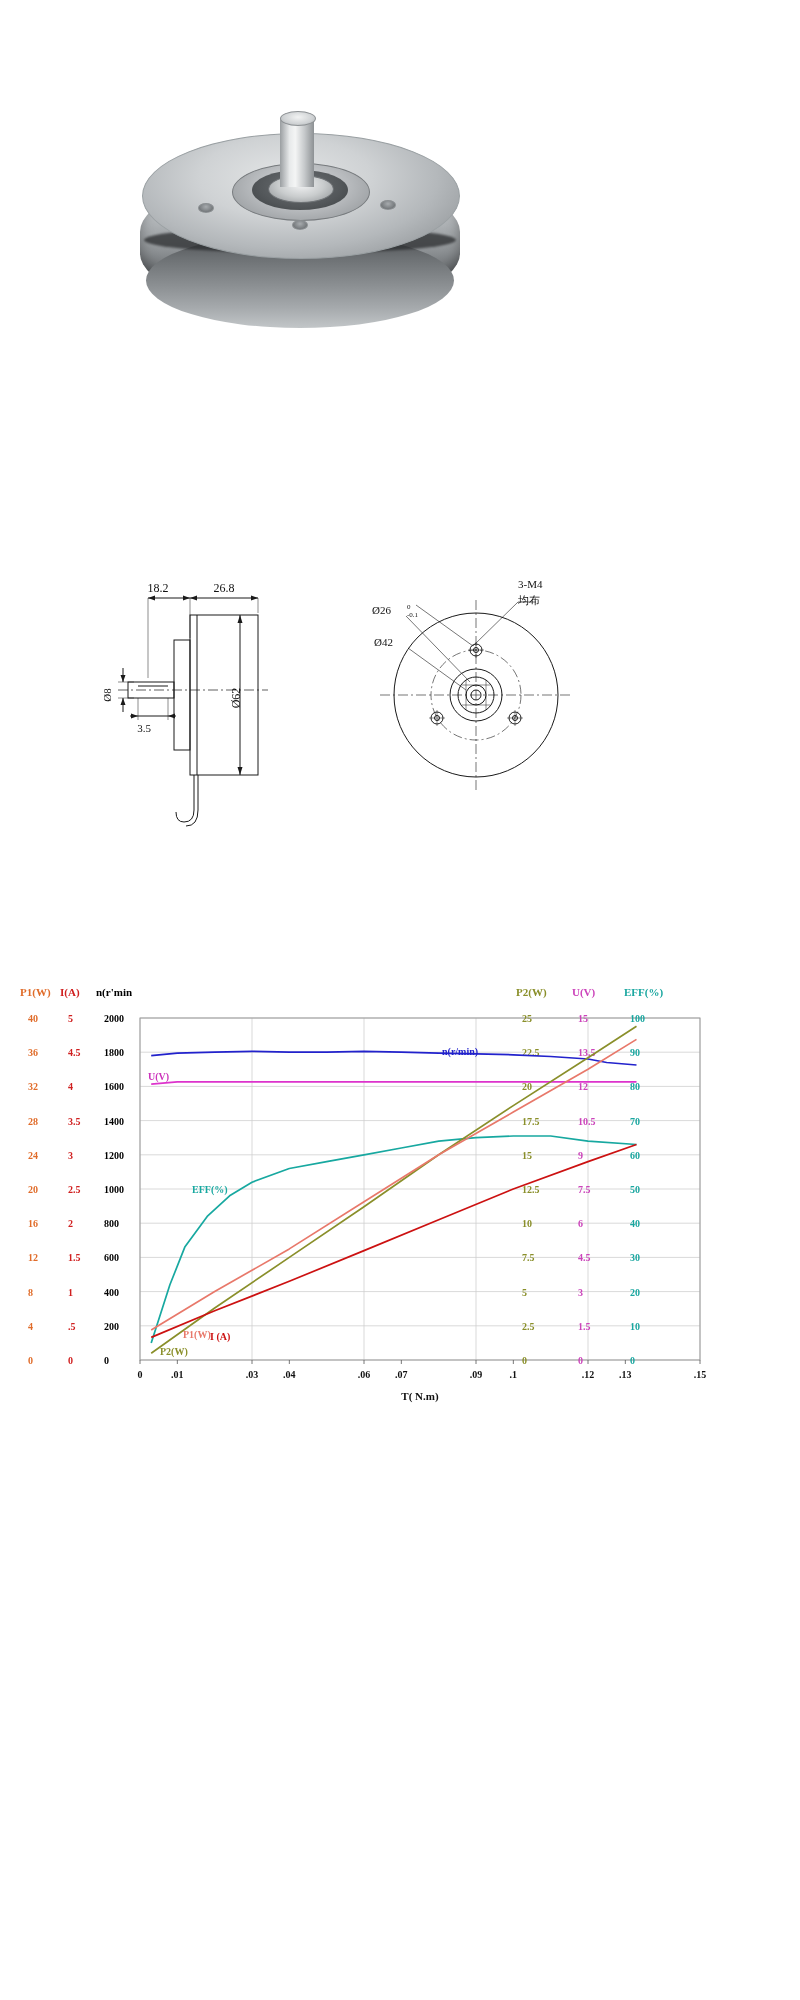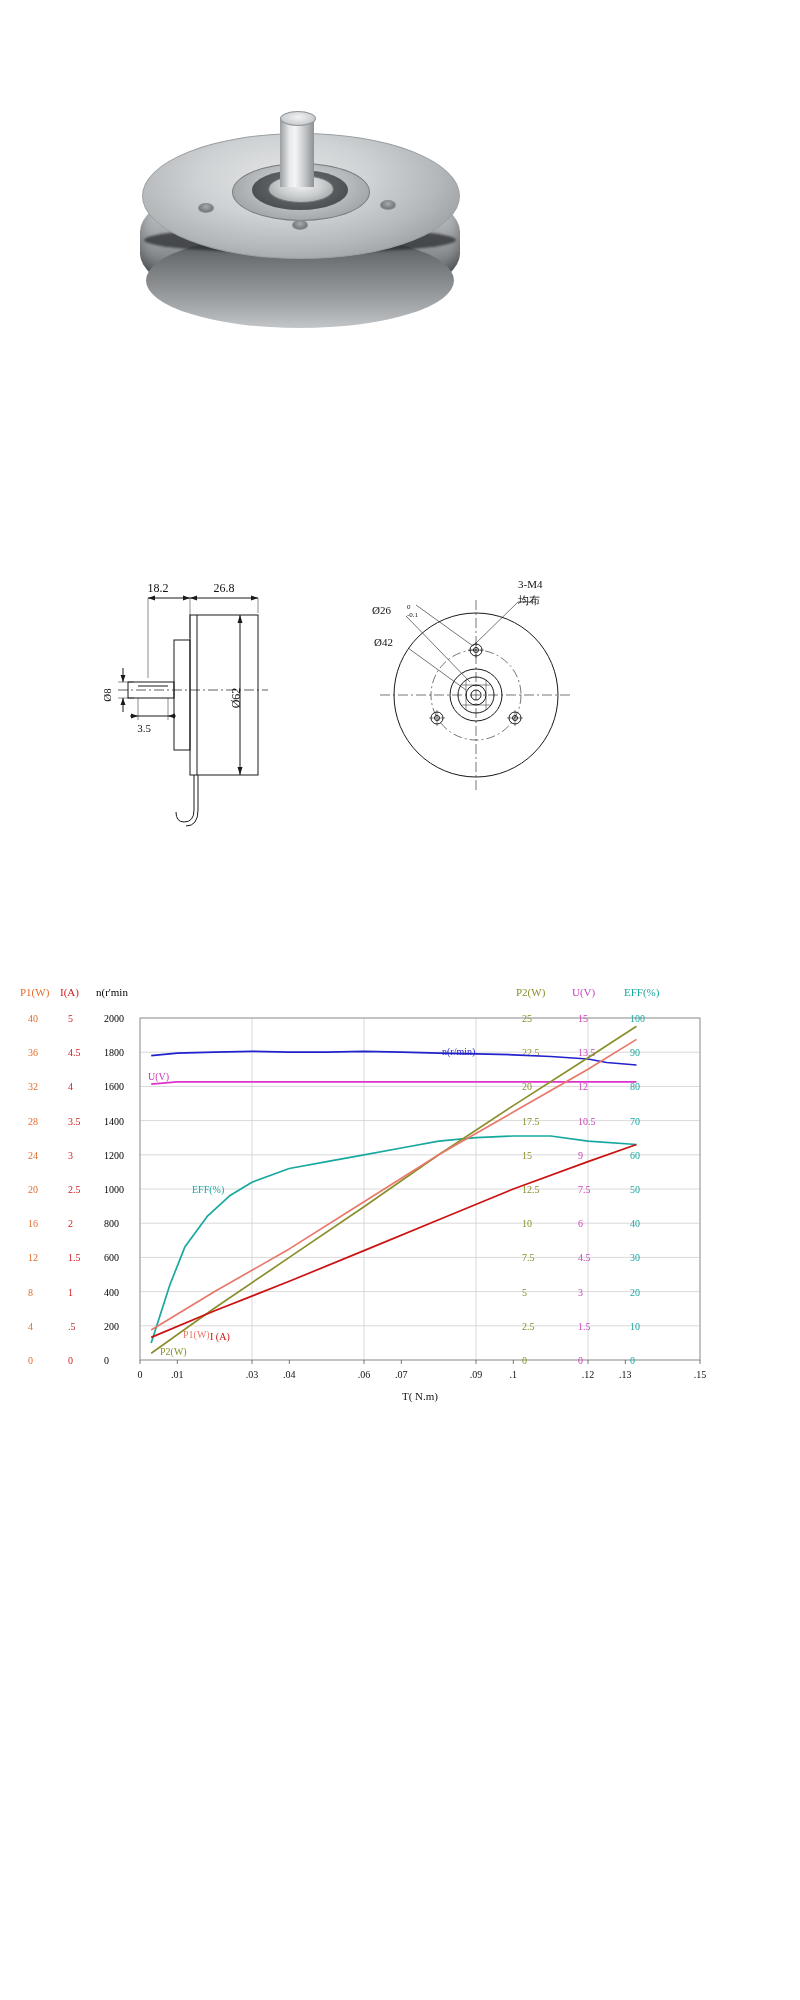--- a/index.html
+++ b/index.html
@@ -115,21 +115,21 @@
     font-family: "Liberation Serif", serif;
     color: #000;
     margin-left: 18px;
   }
   #drawing-section svg { display: block; }
 
   
   #chart-section {
     position: absolute;
     left: 0; top: 940px;
-    width: 800px; height: 520px;
+    width: 800px; height: 520px; font-weight: bold;
   }
   #chart-section svg { display: block; }
 </style>
 </head>
 <body>
 
 <div id="photo-section">
   <div class="motor-photo">
     <div class="motor-body"></div>
     <div class="motor-lower-ring"></div>

